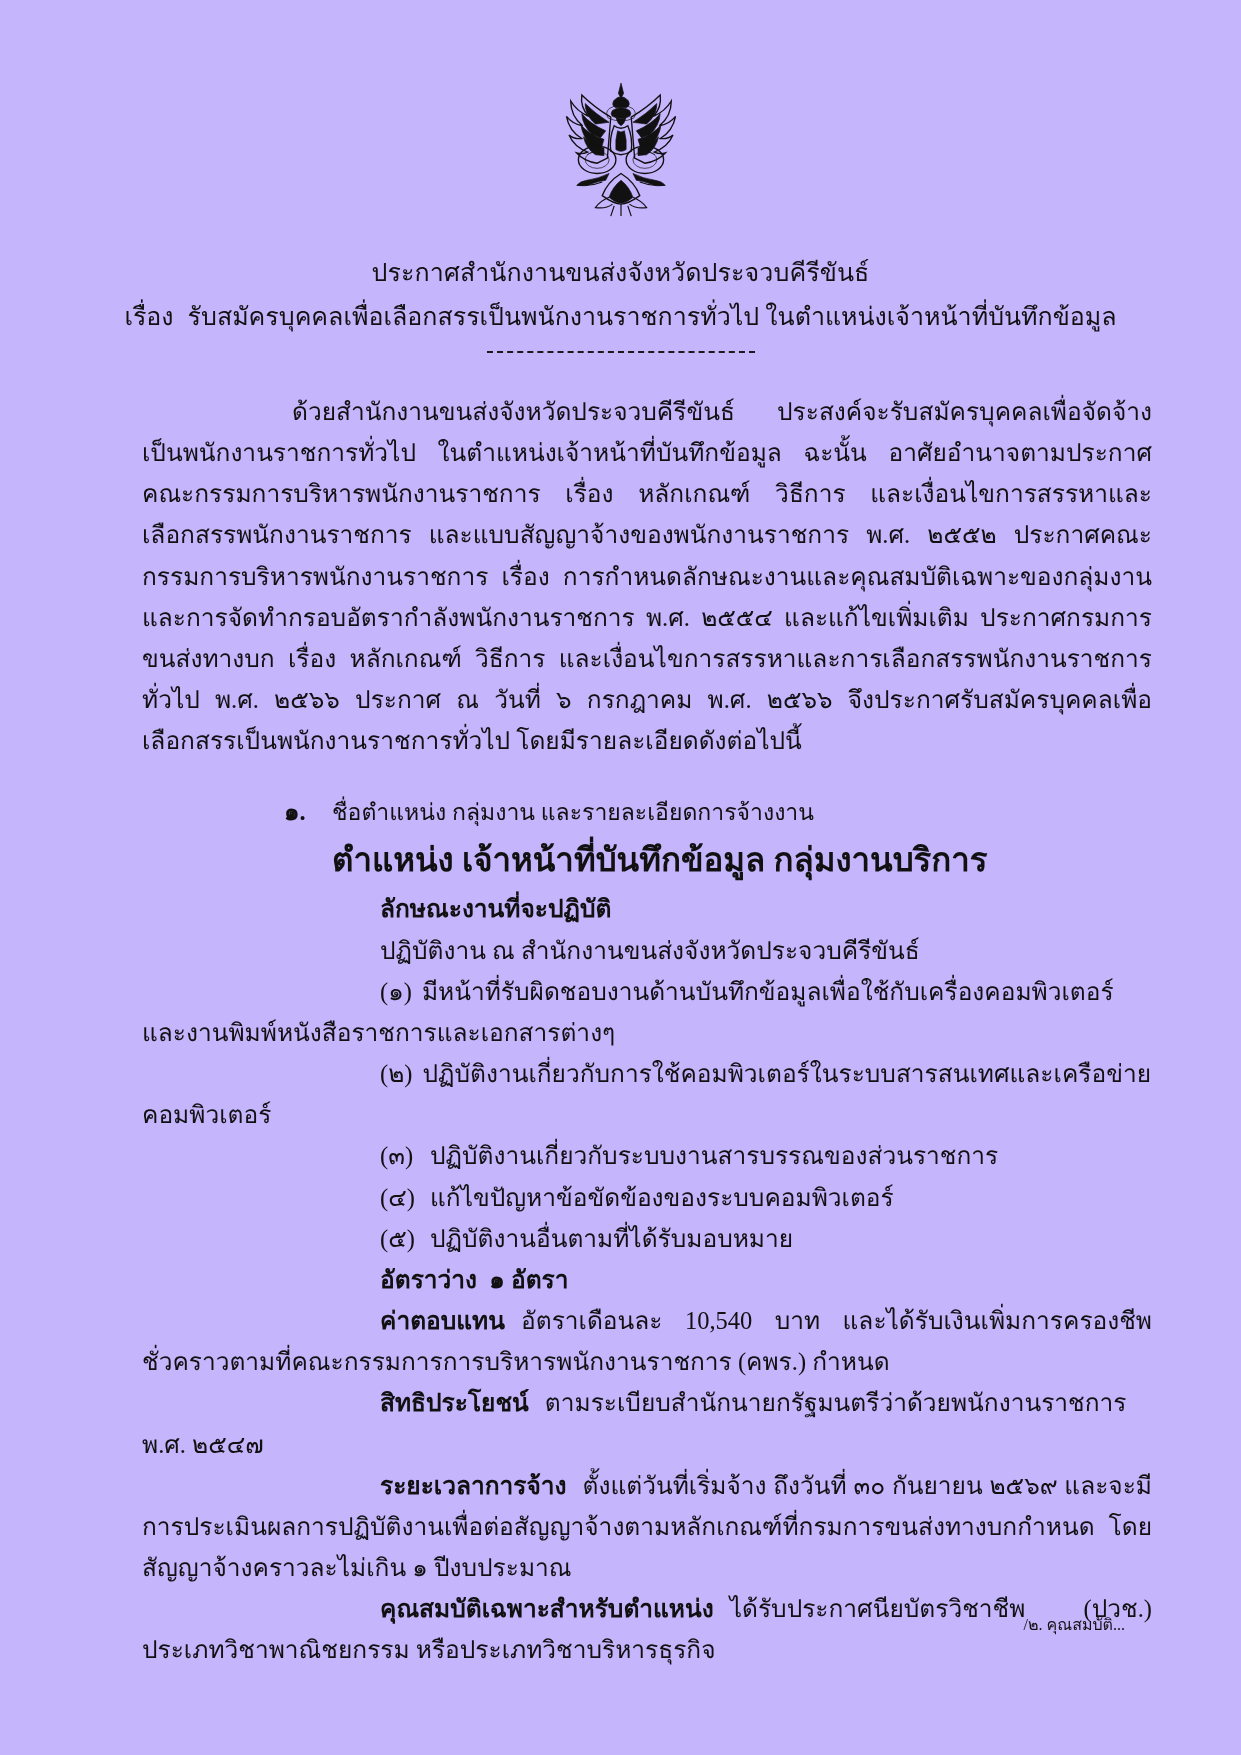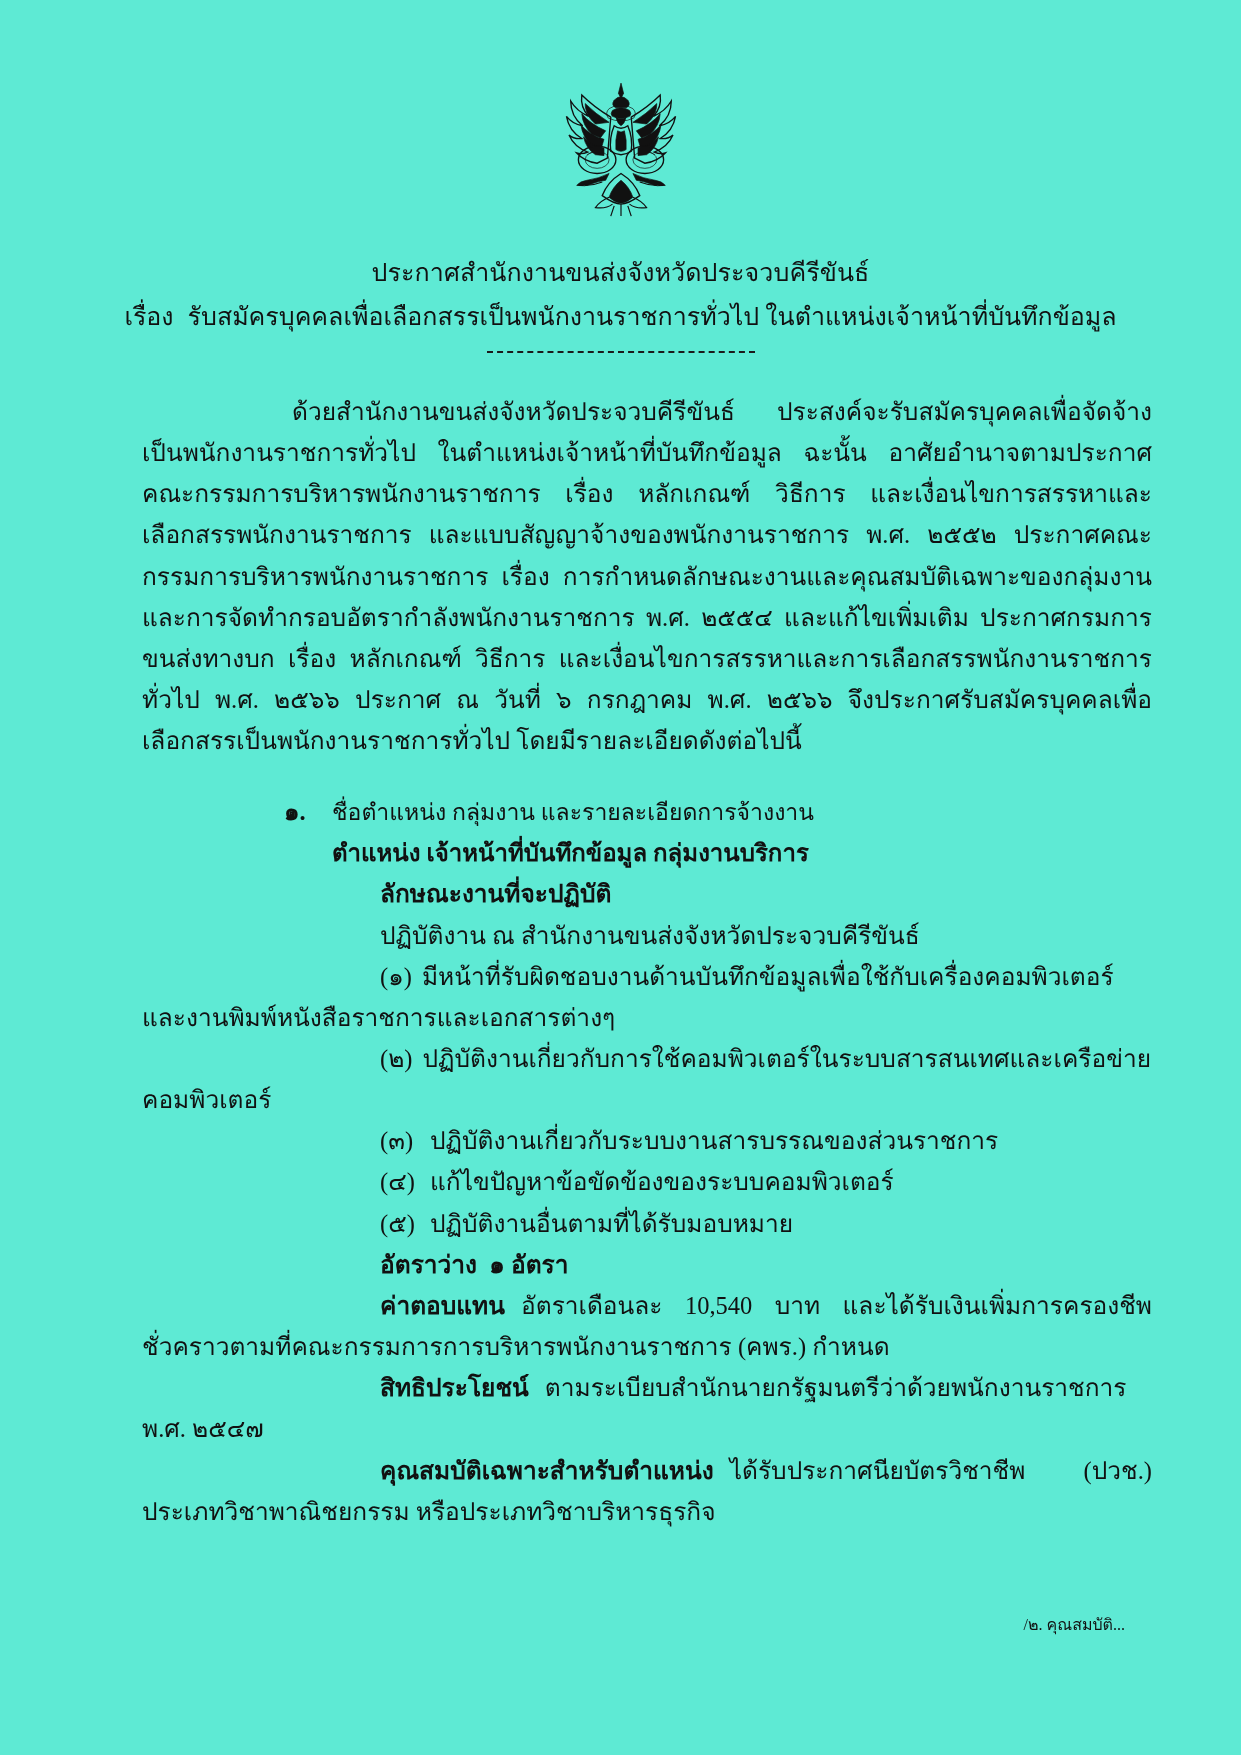--- a/index.html
+++ b/index.html
@@ -10,21 +10,21 @@
   }
   body {
     font-family: "Liberation Serif", "DejaVu Serif", serif;
     color: #111111;
   }
   .page {
     position: relative;
     width: 1241px;
     height: 1755px;
     margin: 0 auto;
-    background: #5eead4;
+    background: #c4b5fd;
     box-sizing: border-box;
     padding: 0;
     overflow: hidden;
   }
 
   
   .emblem-wrap {
     width: 100%;
     display: flex;
     justify-content: center;
@@ -98,21 +98,21 @@
     font-weight: bold;
     font-size: 24.5px;
   }
   .sec-title {
     font-weight: normal;
     font-size: 23px;
   }
 
   .lvl2 {
     padding-left: 190px;
-    font-size: 24px;
+    font-size: 33px;
     line-height: 1.68;
     font-weight: bold;
     font-family: Liberation Serif, serif;
   }
   .lvl3 {
     padding-left: 238px;
     font-size: 24.5px;
     line-height: 1.68;
   }
   .lvl3.bold {
@@ -269,20 +269,23 @@
       </div>
 
       <p class="field">
         <b>ค่าตอบแทน</b><span class="gap"></span><span>อัตราเดือนละ 10,540 บาท และได้รับเงินเพิ่มการครองชีพชั่วคราวตามที่คณะกรรมการการบริหารพนักงานราชการ (คพร.) กำหนด</span>
       </p>
 
       <p class="field">
         <b>สิทธิประโยชน์</b><span class="gap"></span><span>ตามระเบียบสำนักนายกรัฐมนตรีว่าด้วยพนักงานราชการ พ.ศ. ๒๕๔๗</span>
       </p>
 
+      <p class="field">
+        <b>ระยะเวลาการจ้าง</b><span class="gap"></span><span>ตั้งแต่วันที่เริ่มจ้าง ถึงวันที่ ๓๐ กันยายน ๒๕๖๙ และจะมีการประเมินผลการปฏิบัติงานเพื่อต่อสัญญาจ้างตามหลักเกณฑ์ที่กรมการขนส่งทางบกกำหนด โดยสัญญาจ้างคราวละไม่เกิน ๑ ปีงบประมาณ</span>
+      </p>
 
       <p class="field">
         <b>คุณสมบัติเฉพาะสำหรับตำแหน่ง</b><span class="gap"></span><span>ได้รับประกาศนียบัตรวิชาชีพ (ปวช.) ประเภทวิชาพาณิชยกรรม หรือประเภทวิชาบริหารธุรกิจ</span>
       </p>
     </div>
   </div>
 
   <div class="footer-note">/๒. คุณสมบัติ...</div>
 
 </div>

